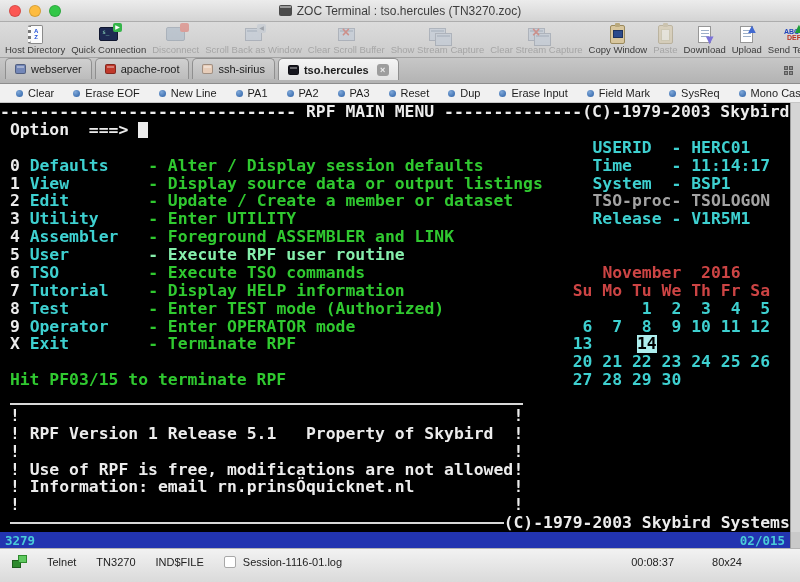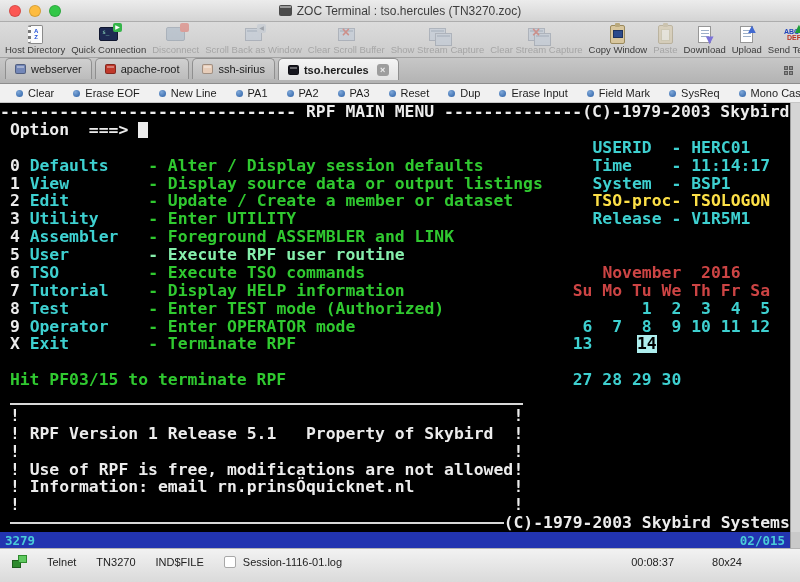--- a/index.html
+++ b/index.html
@@ -318,21 +318,21 @@
         <span class="tseg" style="left: 29.625px; top: 53.625px; color: rgb(62, 208, 208);">Defaults</span>
         <span class="tseg" style="left: 148.125px; top: 53.625px; color: rgb(48, 201, 48);">- Alter / Display session defaults</span>
         <span class="tseg" style="left: 592.5px; top: 53.625px; color: rgb(62, 208, 208);">Time    - 11:14:17</span>
         <span class="tseg" style="left: 9.875px; top: 71.5px; color: rgb(236, 236, 236);">1</span>
         <span class="tseg" style="left: 29.625px; top: 71.5px; color: rgb(62, 208, 208);">View</span>
         <span class="tseg" style="left: 148.125px; top: 71.5px; color: rgb(48, 201, 48);">- Display source data or output listings</span>
         <span class="tseg" style="left: 592.5px; top: 71.5px; color: rgb(62, 208, 208);">System  - BSP1</span>
         <span class="tseg" style="left: 9.875px; top: 89.375px; color: rgb(236, 236, 236);">2</span>
         <span class="tseg" style="left: 29.625px; top: 89.375px; color: rgb(62, 208, 208);">Edit</span>
         <span class="tseg" style="left: 148.125px; top: 89.375px; color: rgb(48, 201, 48);">- Update / Create a member or dataset</span>
-        <span class="tseg" style="left: 592.5px; top: 89.375px; color: #fde047;">TSO-proc- TSOLOGON</span>
+        <span class="tseg" style="left: 592.5px; top: 89.375px; color: #a3a3a3;">TSO-proc- TSOLOGON</span>
         <span class="tseg" style="left: 9.875px; top: 107.25px; color: rgb(236, 236, 236);">3</span>
         <span class="tseg" style="left: 29.625px; top: 107.25px; color: rgb(62, 208, 208);">Utility</span>
         <span class="tseg" style="left: 148.125px; top: 107.25px; color: rgb(48, 201, 48);">- Enter UTILITY</span>
         <span class="tseg" style="left: 592.5px; top: 107.25px; color: rgb(62, 208, 208);">Release - V1R5M1</span>
         <span class="tseg" style="left: 9.875px; top: 125.125px; color: rgb(236, 236, 236);">4</span>
         <span class="tseg" style="left: 29.625px; top: 125.125px; color: rgb(62, 208, 208);">Assembler</span>
         <span class="tseg" style="left: 148.125px; top: 125.125px; color: rgb(48, 201, 48);">- Foreground ASSEMBLER and LINK</span>
         <span class="tseg" style="left: 9.875px; top: 143px; color: rgb(236, 236, 236);">5</span>
         <span class="tseg" style="left: 29.625px; top: 143px; color: rgb(62, 208, 208);">User</span>
         <span class="tseg" style="left: 148.125px; top: 143px; color: #86efac;">- Execute RPF user routine</span>
@@ -350,20 +350,21 @@
         <span class="tseg" style="left: 632px; top: 196.625px; color: rgb(62, 208, 208);"> 1  2  3  4  5</span>
         <span class="tseg" style="left: 9.875px; top: 214.5px; color: rgb(236, 236, 236);">9</span>
         <span class="tseg" style="left: 29.625px; top: 214.5px; color: rgb(62, 208, 208);">Operator</span>
         <span class="tseg" style="left: 148.125px; top: 214.5px; color: rgb(48, 201, 48);">- Enter OPERATOR mode</span>
         <span class="tseg" style="left: 572.75px; top: 214.5px; color: rgb(62, 208, 208);"> 6  7  8  9 10 11 12</span>
         <span class="tseg" style="left: 9.875px; top: 232.375px; color: rgb(236, 236, 236);">X</span>
         <span class="tseg" style="left: 29.625px; top: 232.375px; color: rgb(62, 208, 208);">Exit</span>
         <span class="tseg" style="left: 148.125px; top: 232.375px; color: rgb(48, 201, 48);">- Terminate RPF</span>
         <span class="tseg" style="left: 572.75px; top: 232.375px; color: rgb(62, 208, 208);">13</span>
         <span class="tseg hlseg" style="left: 637px; top: 232.375px; background: rgb(174, 238, 238); color: rgb(0, 0, 0);">14</span>
+        <span class="tseg" style="left: 572.75px; top: 250.25px; color: rgb(62, 208, 208);">20 21 22 23 24 25 26</span>
         <span class="tseg" style="left: 9.875px; top: 268.125px; color: rgb(48, 201, 48);">Hit PF03/15 to terminate RPF</span>
         <span class="tseg" style="left: 572.75px; top: 268.125px; color: rgb(62, 208, 208);">27 28 29 30</span>
         <div class="trule" style="left: 9.875px; top: 300px; width: 513.5px;"></div>
         <span class="tseg" style="left: 9.875px; top: 303.875px; color: rgb(236, 236, 236);">!</span>
         <span class="tseg" style="left: 513.5px; top: 303.875px; color: rgb(236, 236, 236);">!</span>
         <span class="tseg" style="left: 9.875px; top: 321.75px; color: rgb(236, 236, 236);">!</span>
         <span class="tseg" style="left: 29.625px; top: 321.75px; color: rgb(236, 236, 236);">RPF Version 1 Release 5.1   Property of Skybird</span>
         <span class="tseg" style="left: 513.5px; top: 321.75px; color: rgb(236, 236, 236);">!</span>
         <span class="tseg" style="left: 9.875px; top: 339.625px; color: rgb(236, 236, 236);">!</span>
         <span class="tseg" style="left: 513.5px; top: 339.625px; color: rgb(236, 236, 236);">!</span>

